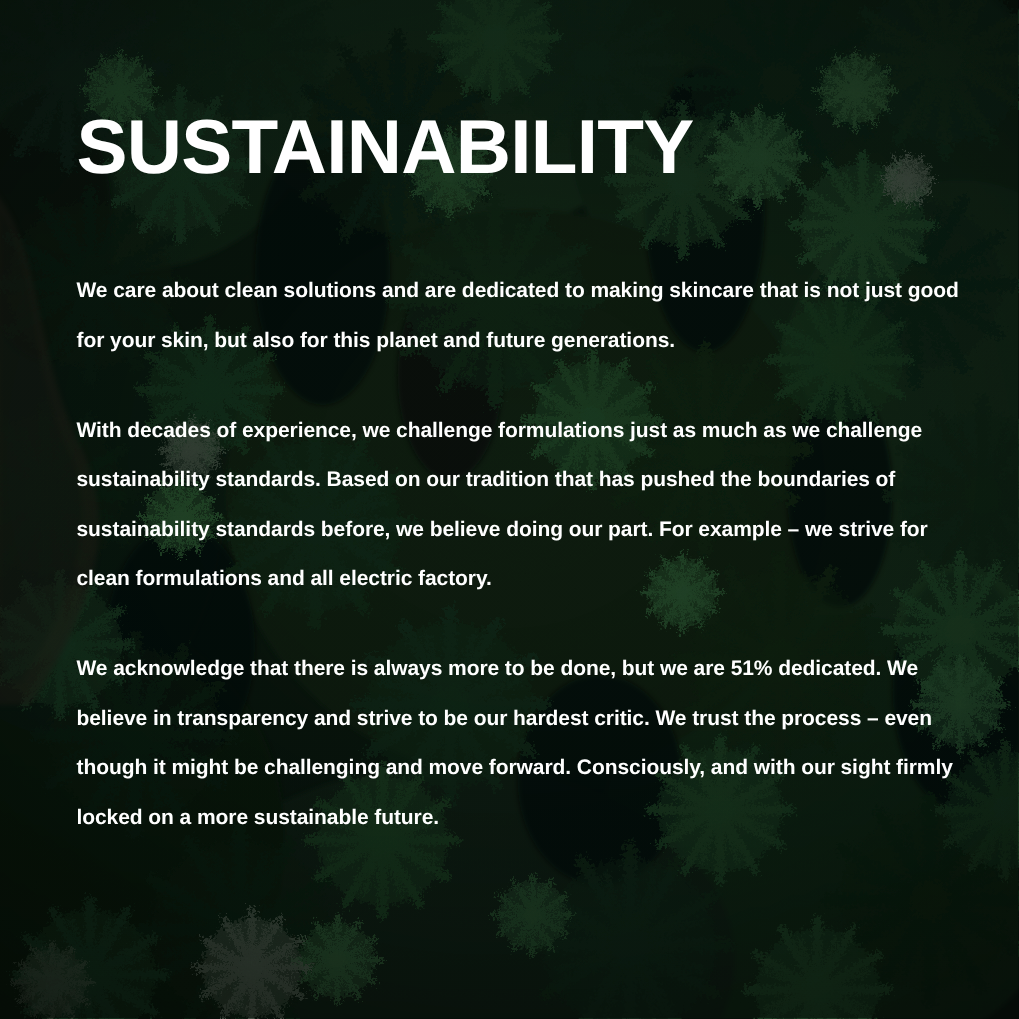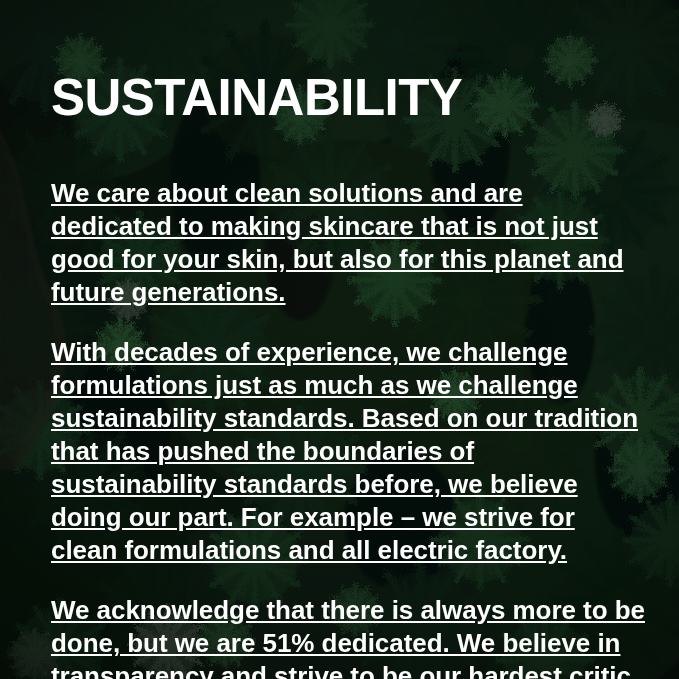--- a/index.html
+++ b/index.html
@@ -77,26 +77,25 @@
   #body-copy {
     position: absolute;
     top: 162px;
     left: 0;
     width: 595px;
   }
 
   .para {
     margin: 0 0 27px 0;
     color: #ffffff;
-    font-size: 26px;
+    font-size: 14px;
     line-height: 33px;
     font-weight: 600;
     letter-spacing: -0.05px;
     font-family: "Liberation Sans", sans-serif;
-    text-decoration: underline;
   }
   .para:last-child { margin-bottom: 0; }
 </style>
 </head>
 <body>
 
 <div id="page">
 
   <svg id="forest-bg" viewBox="0 0 679 679" preserveAspectRatio="xMidYMid slice" aria-hidden="true">
     <defs>

